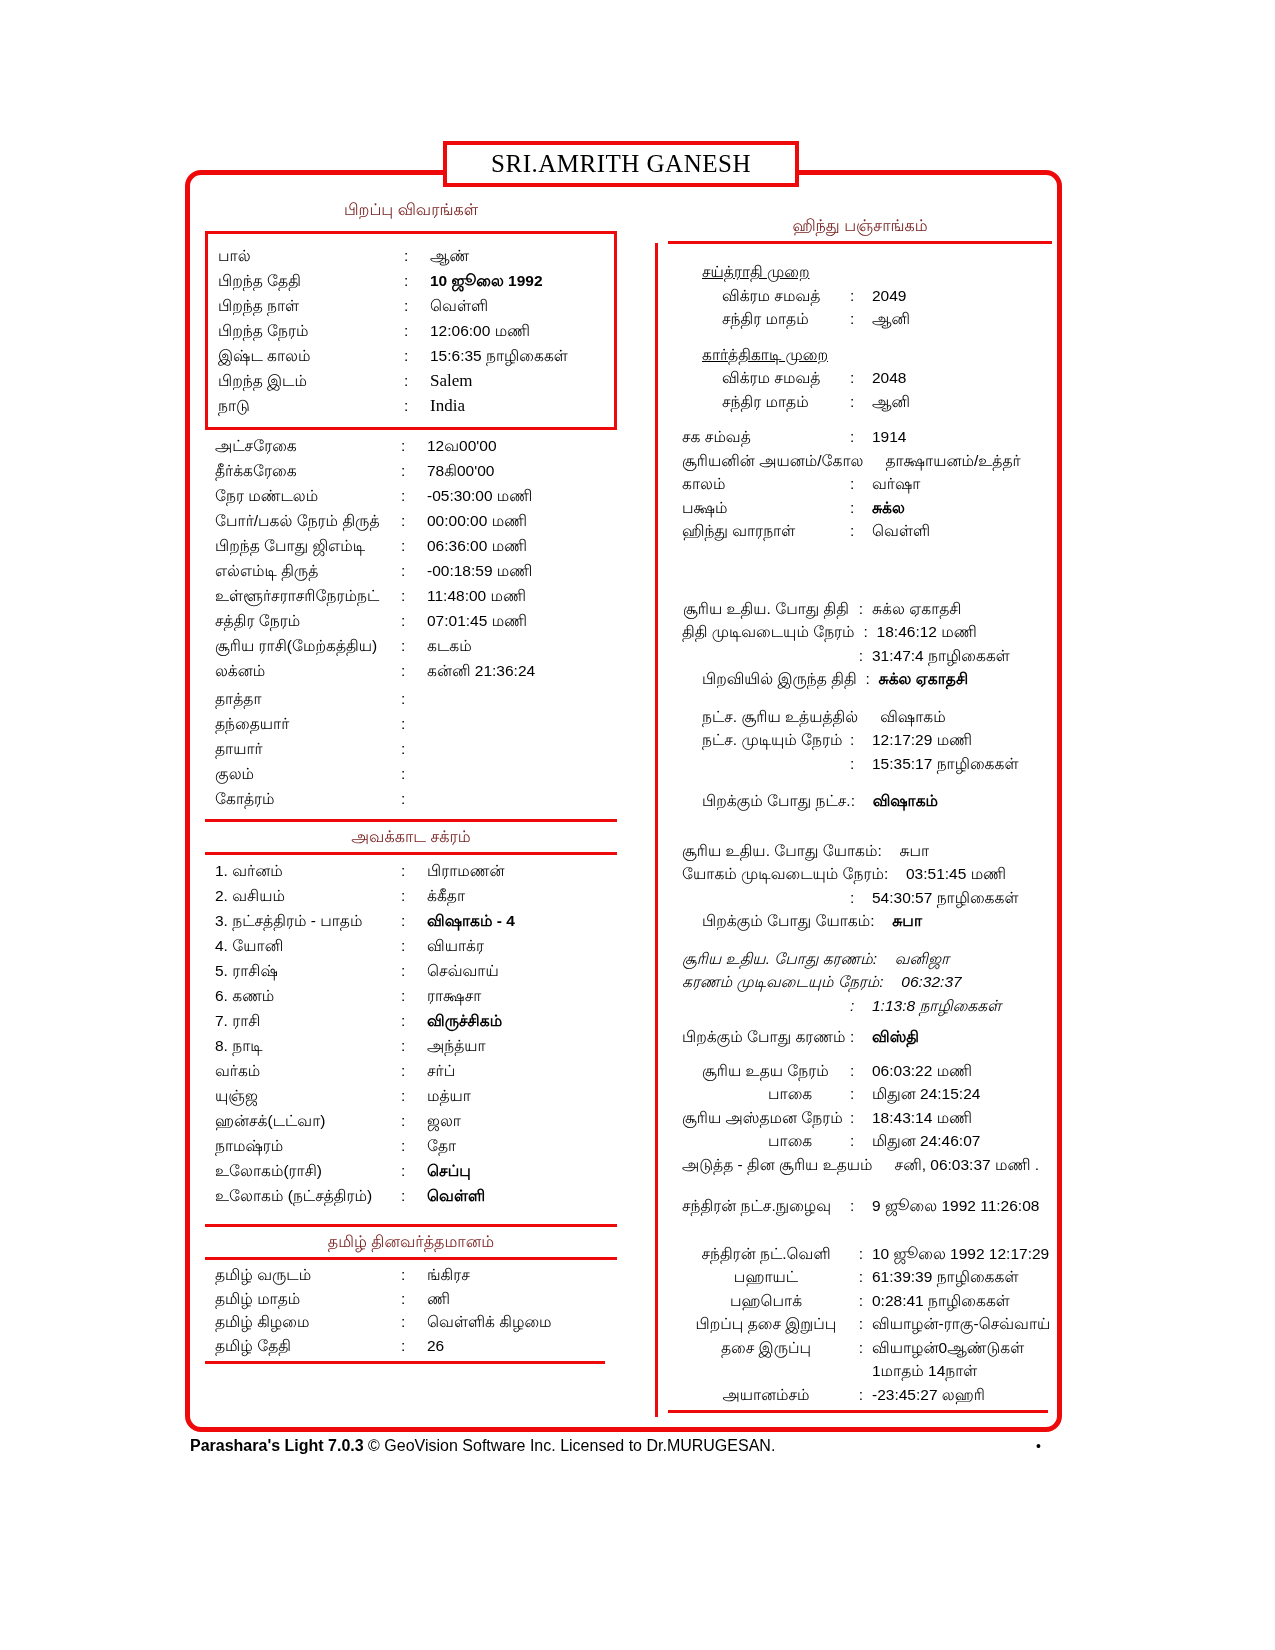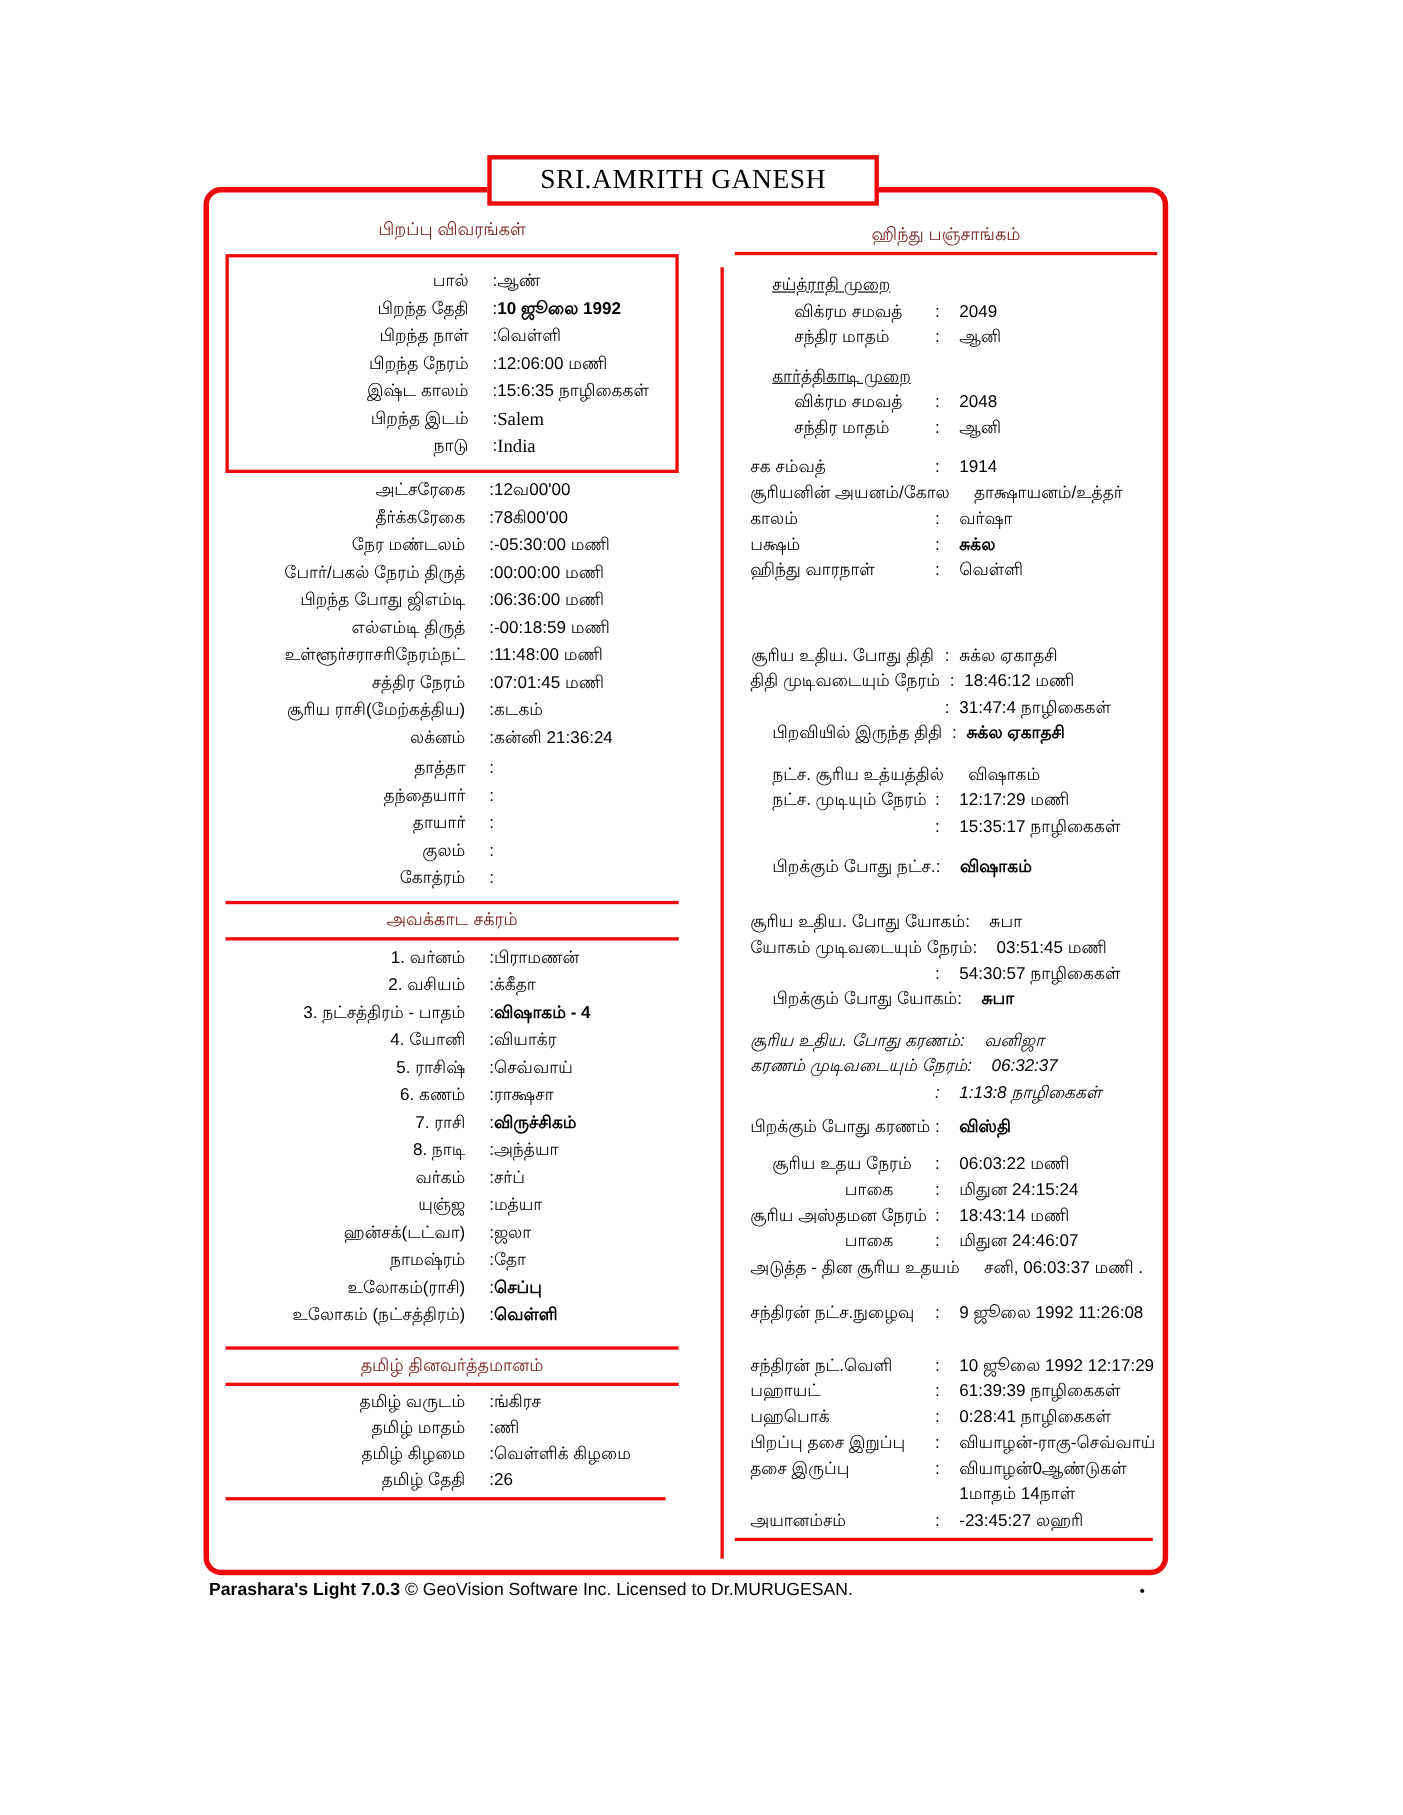--- a/index.html
+++ b/index.html
@@ -17,28 +17,28 @@
             border:4px solid var(--red);background:#ffffff;z-index:6;
             display:flex;align-items:center;justify-content:center;}
   .titlebox .t{font-family:"Liberation Serif",serif;font-size:25px;letter-spacing:.5px;}
 
   
   .sheet{position:absolute;left:185px;top:170px;width:877px;height:1262px;
          border:5px solid var(--red);border-radius:16px;z-index:1;}
   .divider{position:absolute;left:465px;top:68px;width:3px;height:1174px;background:var(--red);}
 
   .colL{position:absolute;left:15px;top:0;width:412px;}
-  .colR{position:absolute;left:478px;top:4px;width:384px;}
+  .colR{position:absolute;left:478px;top:16px;width:384px;}
 
   .sec-title{color:var(--maroon);font-size:16px;text-align:center;line-height:30px;white-space:nowrap;}
   .rule{height:3px;background:var(--red);}
 
   
   .row{display:flex;line-height:25px;font-size:15.5px;}
-  .colL .row{padding-left:32px;text-align:right;}
+  .colL .row{padding-left:10px;}
   .colR .row{padding-left:14px;line-height:23.5px;}
   .lab{flex:0 0 186px;white-space:nowrap;}
   .colR .lab{flex:0 0 168px;}
   .c{flex:0 0 26px;}
   .colR .c{flex:0 0 22px;}
   .val{white-space:nowrap;}
   .b{font-weight:bold;}
   .und{text-decoration:underline;}
   .serif{font-family:"Liberation Serif",serif;font-size:17px;}
   .i1 .lab{padding-left:20px;}
@@ -55,21 +55,21 @@
   .block{margin-top:3px;}
   .block.tamilrows .row{line-height:23.5px;}
   .bottom-rule{margin-top:4px;width:97%;}
 
   
   .t-hindu{margin-top:20px;}
   .colR > .head-rule{margin-top:0;}
   .rg1{margin-top:16px;} .rg2{margin-top:12px;} .rg3{margin-top:12px;}
   .rg4{margin-top:54px;text-align:center;} .rg5{margin-top:14px;} .rg6{margin-top:14px;}
   .rg7{margin-top:26px;} .rg8{margin-top:14px;font-style:italic;} .rg9{margin-top:8px;}
-  .rg10{margin-top:10px;} .rg11{margin-top:18px;} .rg12{margin-top:24px;}
+  .rg10{margin-top:10px;} .rg11{margin-top:18px;} .rg12{margin-top:24px;text-align:center;}
   .colR .bottom-rule{margin-top:4px;width:99%;}
 
   
   .footer{position:absolute;left:190px;top:1437px;font-size:16px;white-space:nowrap;}
   .footer .fb{font-weight:bold;}
   .bullet{position:absolute;left:1036px;top:1438px;font-size:14px;}
 </style>
 </head>
 <body>
 

